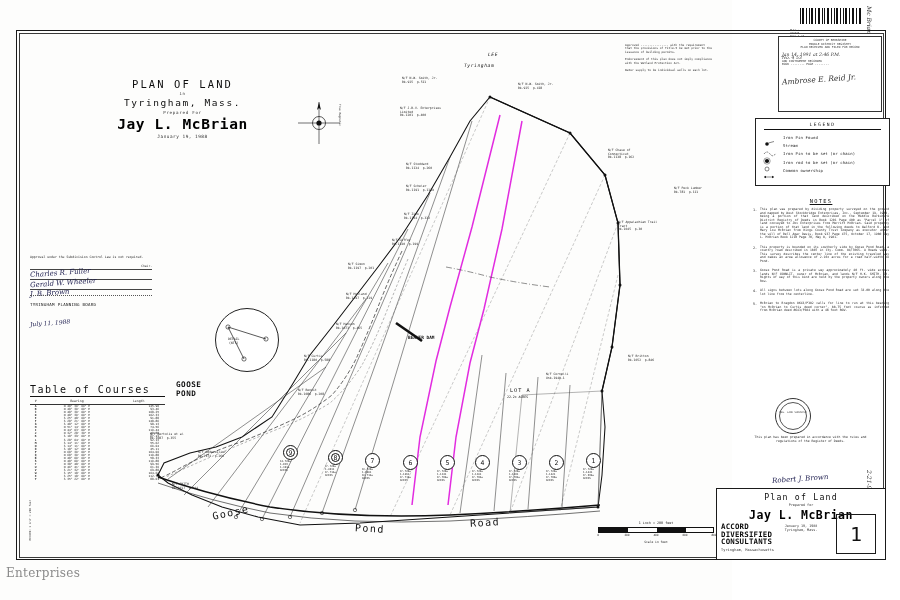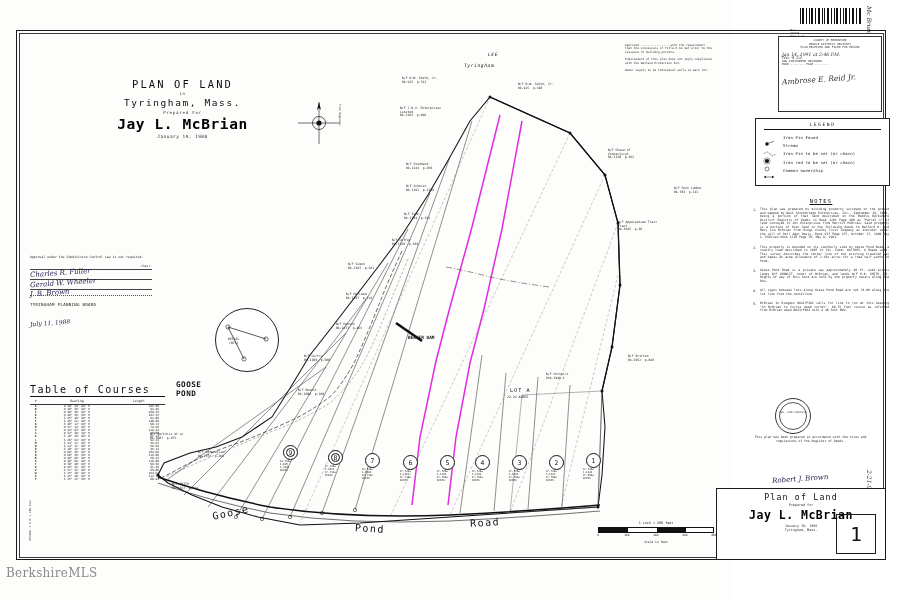--- a/index.html
+++ b/index.html
@@ -736,20 +736,26 @@
   </div>
 
   <div class="abs" id="tblock">
     <div class="tb-1">Plan of Land</div>
     <div class="tb-2">Prepared for</div>
     <div class="tb-3">Jay L. McBrian</div>
     <div class="tb-4">
       <div>January 19, 1988</div>
       <div>Tyringham, Mass.</div>
     </div>
+    <div class="tb-firm">
+      <div>ACCORD</div>
+      <div>DIVERSIFIED</div>
+      <div>CONSULTANTS</div>
+      <div class="tb-city">Tyringham, Massachusetts</div>
+    </div>
     <div class="tb-sheet">
       <span>1</span>
     </div>
   </div>
 
-  <div class="abs" id="wm">BerkshireMLS</div>
+  <div class="abs" id="wm">Enterprises</div>
 
 </div>
 
 </body></html>

